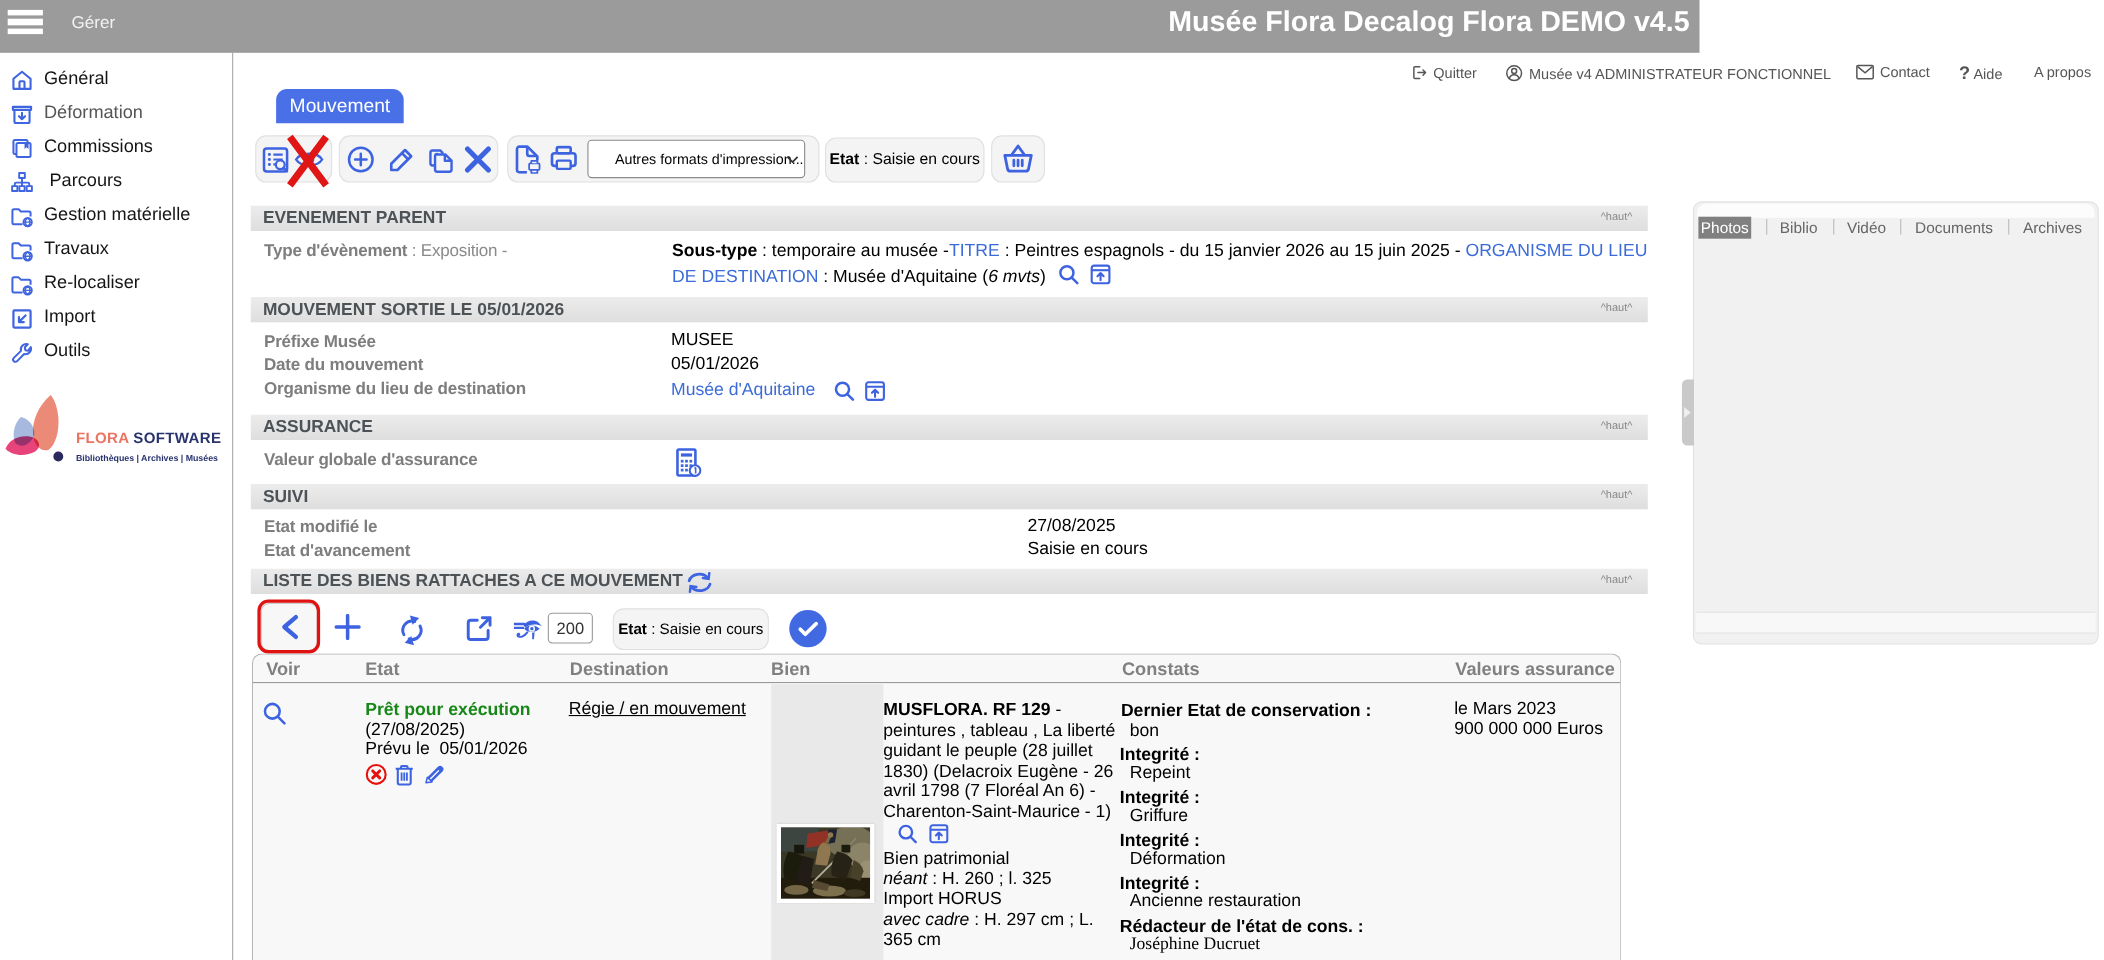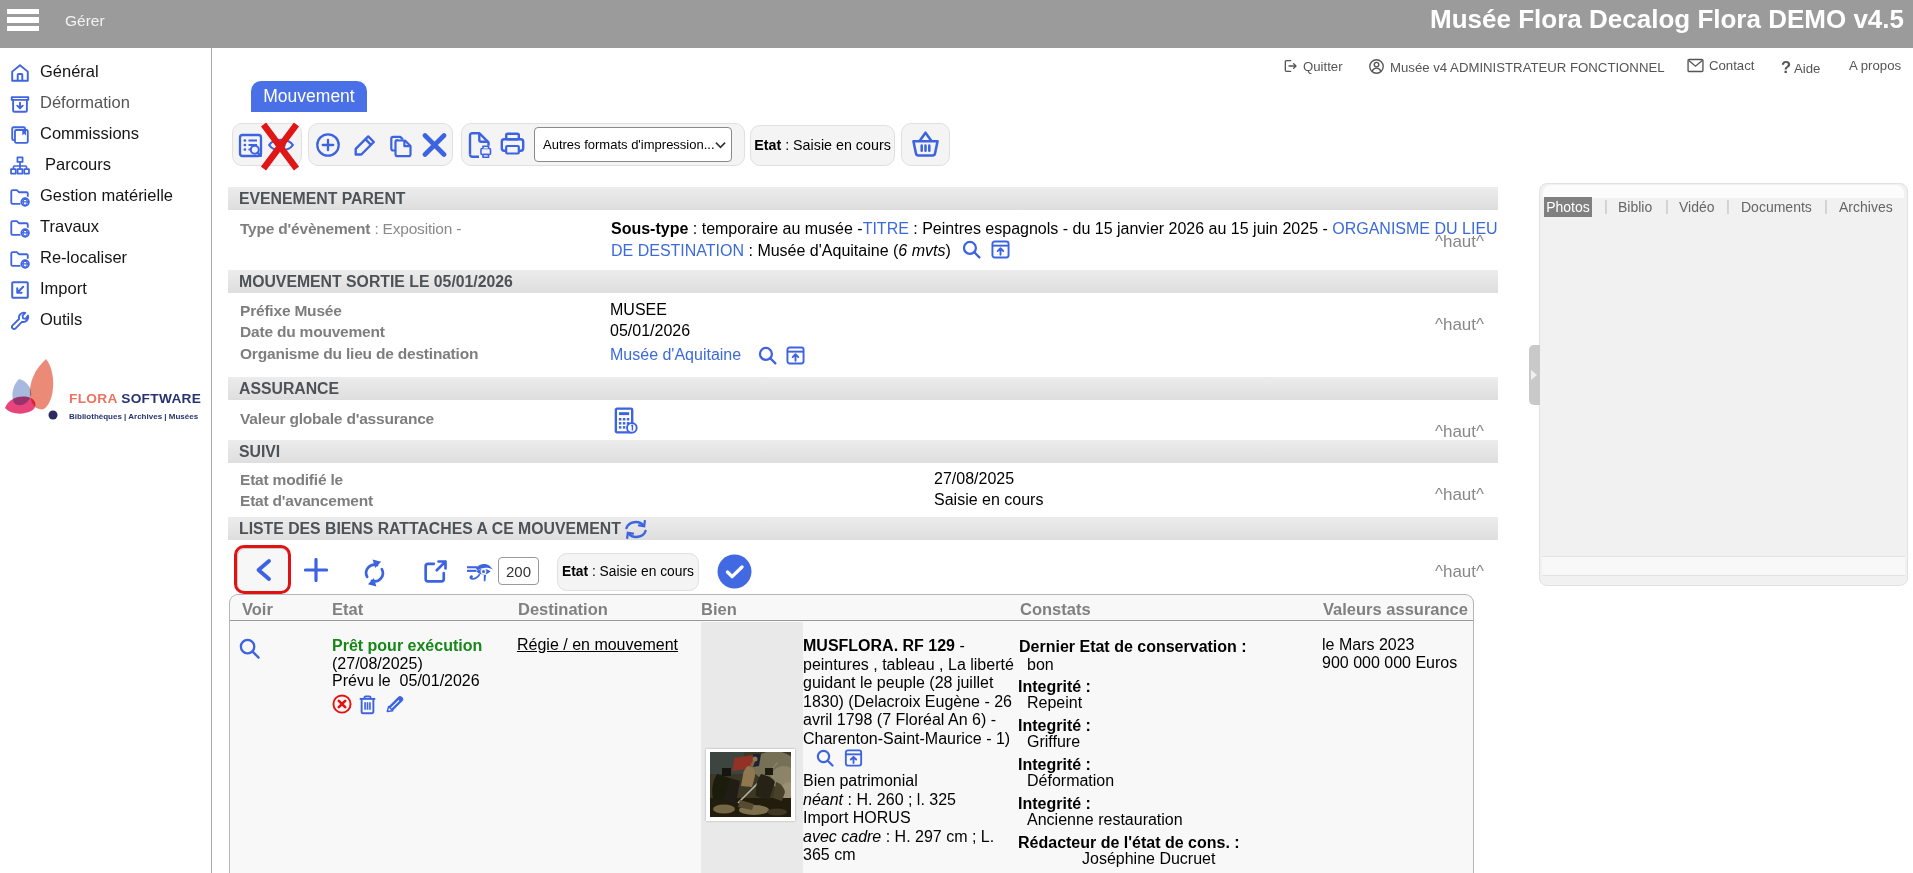--- a/index.html
+++ b/index.html
@@ -4,42 +4,42 @@
 <title>Musée Flora</title>
 <style>
 * { margin:0; padding:0; box-sizing:border-box; }
 html,body { width:1913px; height:873px; overflow:hidden; background:#fff;
   font-family:"Liberation Sans", sans-serif; }
 #page { position:relative; width:1913px; height:873px; overflow:hidden; }
 svg { display:block; }
 .abs { position:absolute; }
 
 
-#topbar { position:absolute; left:0; top:0; width:1913px; height:48px; background:#9b9b9b; }
+#topbar { position:absolute; left:0; top:0; width:1545px; height:48px; background:#9b9b9b; }
 #burger span { position:absolute; left:7px; width:32px; height:5.5px; background:#fff; display:block; }
 #gerer { position:absolute; left:65px; top:12px; color:#f2f2f2; font-size:15.5px; }
 #apptitle { position:absolute; right:9px; top:4px; color:#fff; font-size:26px; font-weight:bold; }
 
 
 .ubit { position:absolute; top:58px; white-space:nowrap; color:#555; font-size:13.2px; }
 .ubit svg { display:inline-block; vertical-align:-3px; margin-right:5px; }
 
 
 #sideline { position:absolute; left:211px; top:48px; width:1px; height:825px; background:#a8a8a8; }
 .mitem { position:absolute; left:0; width:205px; height:31px; }
 .mitem svg { position:absolute; left:9px; top:5px; }
 .mitem .t { position:absolute; left:40px; top:5px; font-size:16.5px; color:#151515; }
 
 
 #logo { position:absolute; left:0px; top:352px; width:210px; height:80px; }
 
 
 .secbar { position:absolute; left:228px; width:1270px; height:23px; background:linear-gradient(180deg,#ececec,#dedede); }
 .secbar .st { position:absolute; left:11px; top:3px; font-size:15.8px; font-weight:bold; color:#4d5256;text-align:center; }
-.secbar .haut { position:absolute; right:14px; top:5px; font-size:17px; color:#888;margin-top:40px; }
+.secbar .haut { position:absolute; right:14px; top:5px; font-size:10px; color:#888; }
 .lbl { position:absolute; left:240px; font-size:15.5px; font-weight:bold; color:#7e7e7e; letter-spacing:-0.2px; }
 .lbl .nb { font-weight:normal; color:#8a8a8a; }
 .val { position:absolute; font-size:16px; color:#000; }
 .lnk { color:#3b6bd8; }
 .ic { position:absolute; }
 
 
 .tgroup { position:absolute; top:123px; height:43px; background:#f4f4f4; border:1px solid #e0e0e0; border-radius:10px; }
 .tab-mouv { position:absolute; left:251px; top:81px; width:116px; height:31px; background:#4a70e8; border-radius:10px 10px 0 0;
   color:#fff; font-size:17.5px; text-align:center; line-height:31px; }
@@ -229,21 +229,21 @@
       <g stroke-width="1.6">
         <rect x="13" y="17.5" width="9.5" height="6" rx="1" fill="#f4f4f4"></rect>
         <path d="M15 17.5 v-2.2 h5.5 v2.2 M15 23.5 h5.5 v2.8 h-5.5 z" fill="#f4f4f4"></path>
       </g>
     </svg>
 <svg class="ic" style="left:500px;top:132px" width="25" height="25" viewBox="0 0 25 25" fill="none" stroke="#3d63e0" stroke-width="2.4" stroke-linejoin="round">
       <rect x="6.2" y="1.8" width="12.6" height="5.5" rx="1.5"></rect>
       <rect x="1.8" y="7.3" width="21.4" height="11.5" rx="2.5"></rect>
       <rect x="6.2" y="14" width="12.6" height="7.5" rx="1" fill="#f4f4f4" stroke-width="2.2"></rect>
     </svg>
-<div class="abs" style="left:534px;top:127px;width:198px;height:35px;font-size:13px;color:#000;background:#fff;border:1px solid #8a8a8a;border-radius:4px;line-height:33px;padding-left:8px;">Autres formats d'impression...<svg style="position:absolute;right:5px;top:13px" width="11" height="8" viewBox="0 0 12 8">
+<div class="abs" style="left:534px;top:127px;width:198px;height:35px;font-size:13px;color:#000;background:#fff;border:1px solid #8a8a8a;border-radius:4px;line-height:33px;padding-left:24px;">Autres formats d'impression...<svg style="position:absolute;right:5px;top:13px" width="11" height="8" viewBox="0 0 12 8">
         <path d="M1 1.5 L6 6.5 L11 1.5" fill="none" stroke="#333" stroke-width="1.8"></path>
       </svg></div>
 
 <svg class="ic" style="left:909px;top:129px" width="33" height="32" viewBox="0 0 26 25" fill="none" stroke="#3d63e0" stroke-width="2" stroke-linejoin="round">
       <path d="M8.2 9.5 L13 2.8 L17.8 9.5"></path>
       <path d="M3.5 9.5 h19 l-2 9.7 a2 2 0 0 1 -2 1.6 H7.5 a2 2 0 0 1 -2 -1.6 z"></path>
       <path d="M10 13 v4 M13 13 v4 M16 13 v4" stroke-linecap="round"></path>
     </svg>
 
 <div class="secbar" style="top:187px">
@@ -450,21 +450,21 @@
 <div class="rowtxt" style="left:1027px; top:656px;">bon</div>
 <div class="rowtxt bold" style="left:1018px; top:678px;">Integrité :</div>
 <div class="rowtxt" style="left:1027px; top:694px;text-align:center;">Repeint</div>
 <div class="rowtxt bold" style="left:1018px; top:717px;">Integrité :</div>
 <div class="rowtxt" style="left:1027px; top:733px;">Griffure</div>
 <div class="rowtxt bold" style="left:1018px; top:756px;">Integrité :</div>
 <div class="rowtxt" style="left:1027px; top:772px;">Déformation</div>
 <div class="rowtxt bold" style="left:1018px; top:795px;">Integrité :</div>
 <div class="rowtxt" style="left:1027px; top:811px;">Ancienne restauration</div>
 <div class="rowtxt bold" style="left:1018px; top:834px;">Rédacteur de l'état de cons. :</div>
-<div class="rowtxt" style="left:1082px; top:850px;">Joséphine Ducruet</div>
+<div class="rowtxt" style="left:1027px; top:850px;font-family:Liberation Serif, serif;">Joséphine Ducruet</div>
 
 <div class="rowtxt" style="left:1322px; top:636px;">le Mars 2023</div>
 <div class="rowtxt" style="left:1322px; top:654px;">900 000 000 Euros</div>
 
 <div id="rpanel">
   <div class="toptab"></div>
   <div class="foot"></div>
 </div>
 <div style="position:absolute;left:1544px;top:197px;width:48px;height:20px;background:#808080;color:#fff;font-size:14px;text-align:center;line-height:20px;">Photos</div>
 <span class="rtab" style="left:1618px">Biblio</span>

